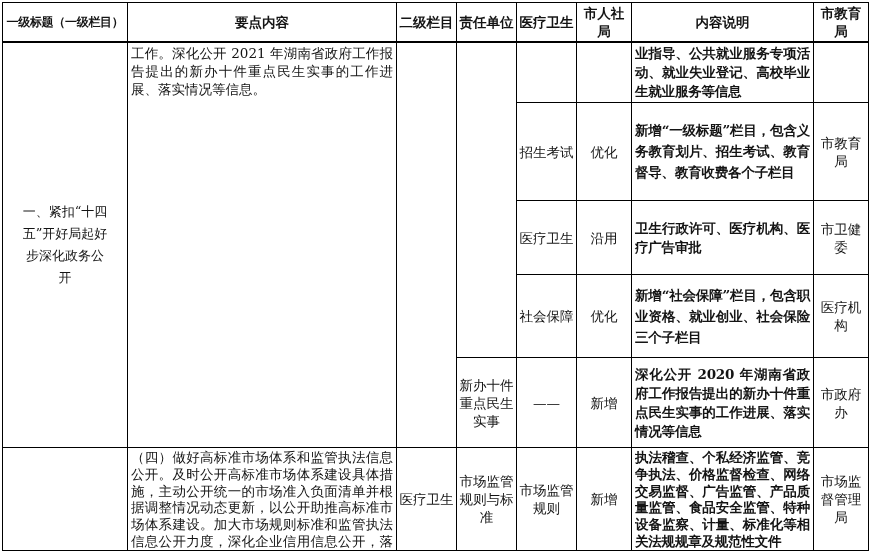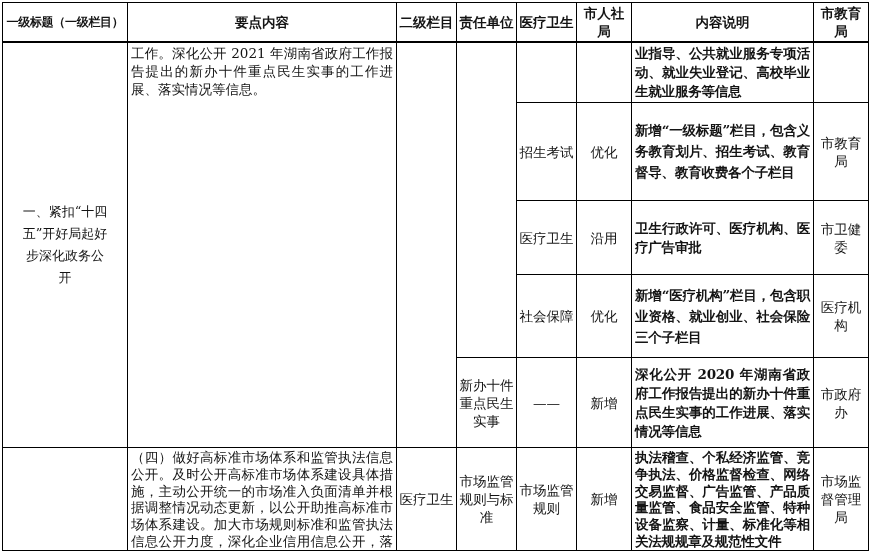--- a/index.html
+++ b/index.html
@@ -147,21 +147,21 @@
     <tr class="r-c">
       <td class="center narrow">医疗卫生</td>
       <td class="center narrow">沿用</td>
       <td class="desc">卫生行政许可、医疗机构、医疗广告审批</td>
       <td class="center narrow">市卫健委</td>
     </tr>
 
     <tr class="r-d">
       <td class="center narrow">社会保障</td>
       <td class="center narrow">优化</td>
-      <td class="desc desc-d">新增“医疗机构”栏目，包含职业资格、就业创业、社会保险三个子栏目</td>
+      <td class="desc desc-d">新增“社会保障”栏目，包含职业资格、就业创业、社会保险三个子栏目</td>
       <td class="center narrow">医疗机构</td>
     </tr>
 
     <tr class="r-e">
       <td class="center narrow">新办十件重点民生实事</td>
       <td class="center narrow">——</td>
       <td class="center narrow">新增</td>
       <td class="desc">深化公开 2020 年湖南省政府工作报告提出的新办十件重点民生实事的工作进展、落实情况等信息</td>
       <td class="center narrow">市政府办</td>
     </tr>

